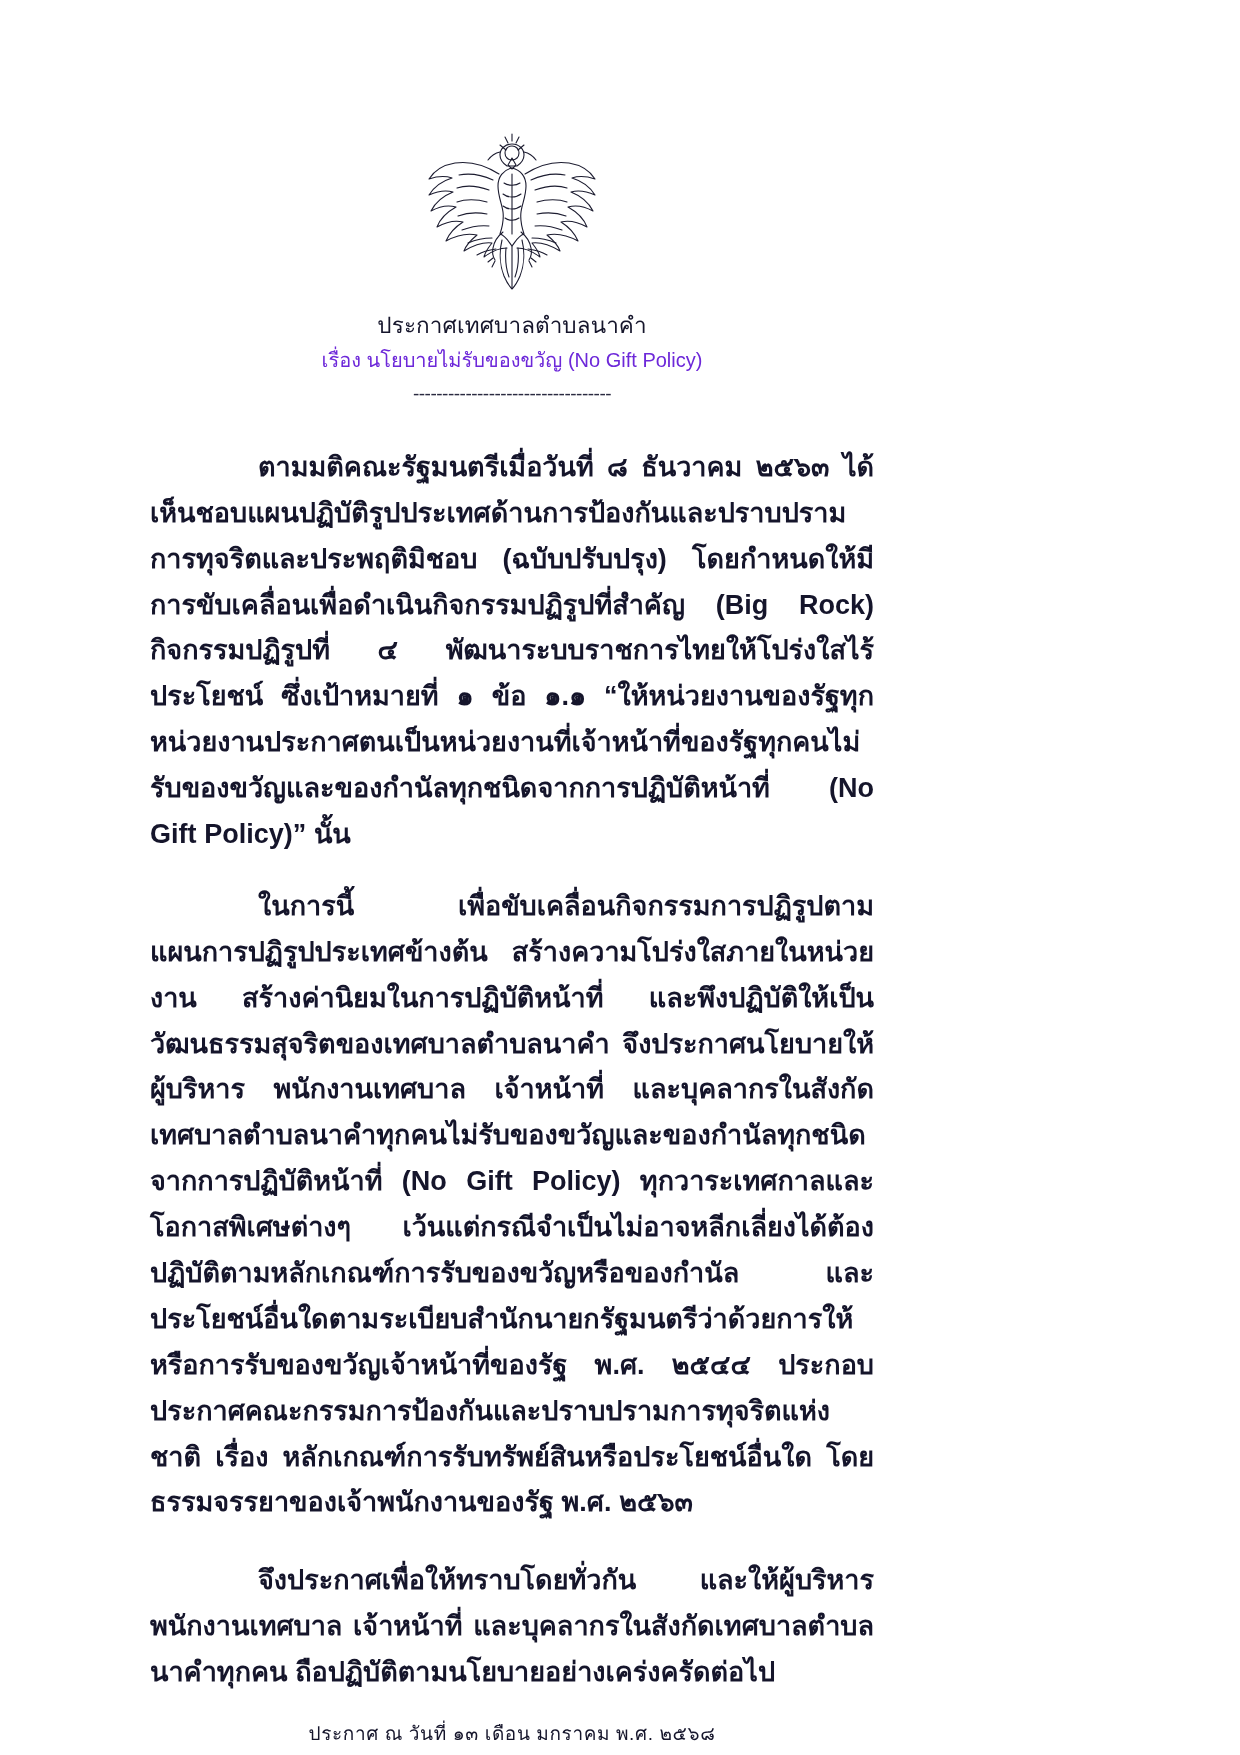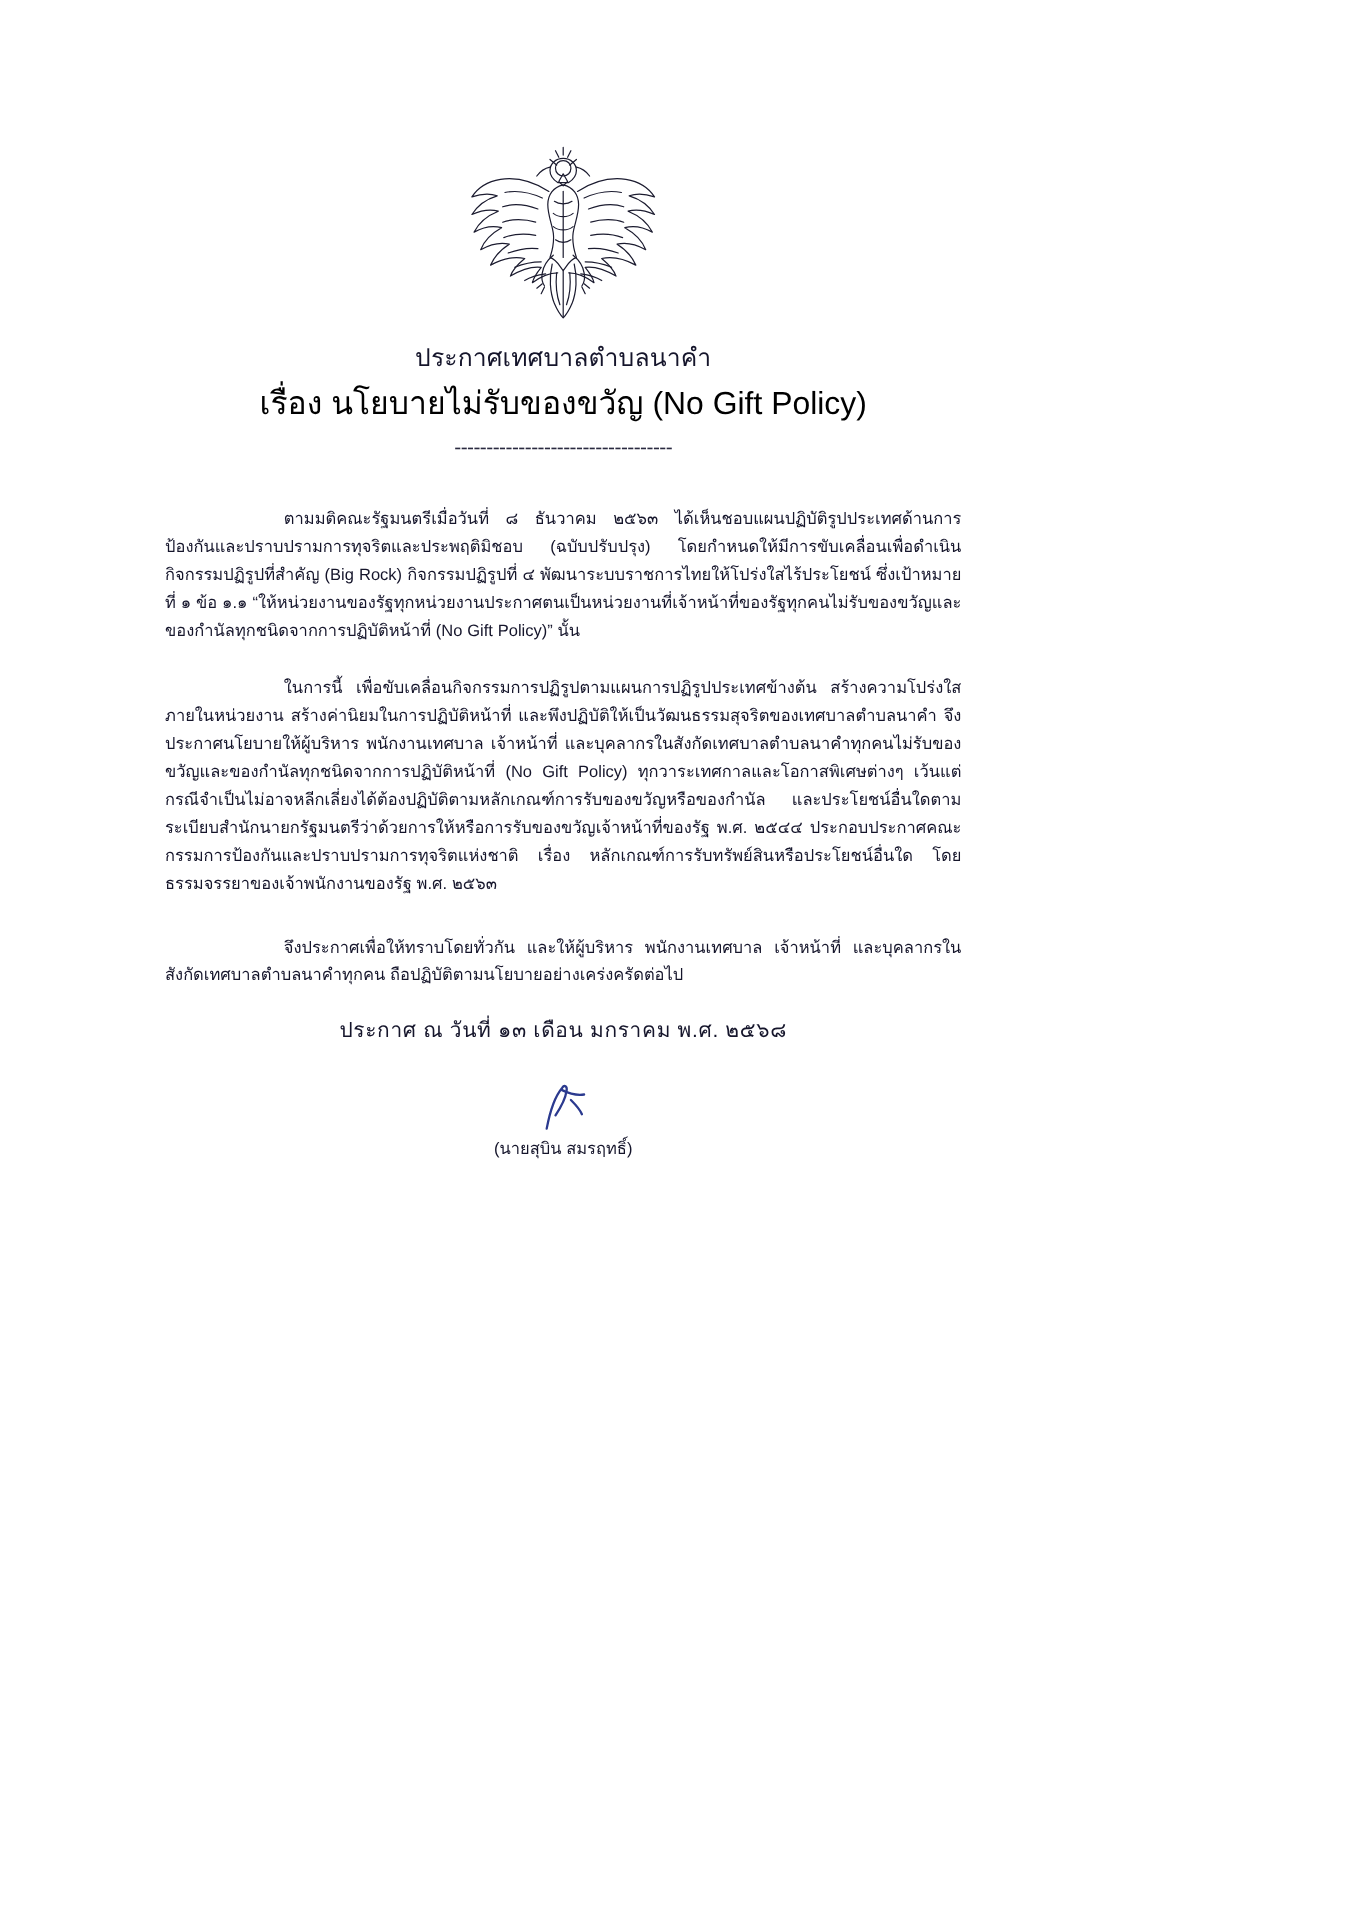--- a/index.html
+++ b/index.html
@@ -42,47 +42,48 @@
     text-align: center;
     margin-top: 10px;
   }
   .head-line {
     font-size: 22.5px;
     line-height: 1.62;
     letter-spacing: 0.1px;
     color: #15152b;
   }
   .head-sub {
-    font-size: 29px;
+    font-size: 20px;
     line-height: 1.62;
-    color: #000000;
+    color: #6d28d9;
   }
   .rule {
     margin: 6px auto 0 auto;
     font-size: 19px;
     letter-spacing: -0.5px;
     color: #2a2a40;
     width: 240px;
     white-space: nowrap;
     overflow: hidden;
   }
 
   
   .body-block {
     margin-top: 40px;
   }
   p.para {
     margin: 0 0 26px 0;
-    font-size: 15px;
+    font-size: 27px;
     line-height: 1.70;
     text-align: justify;
     text-justify: inter-word;
     text-indent: 0;
     color: #15152b;
     word-spacing: 0.2px;
+    font-weight: bold;
   }
   p.para .indent {
     display: inline-block;
     width: 108px;
   }
   p.last-para {
     margin-bottom: 22px;
     margin-top: 32px;
   }
   .date-line {

